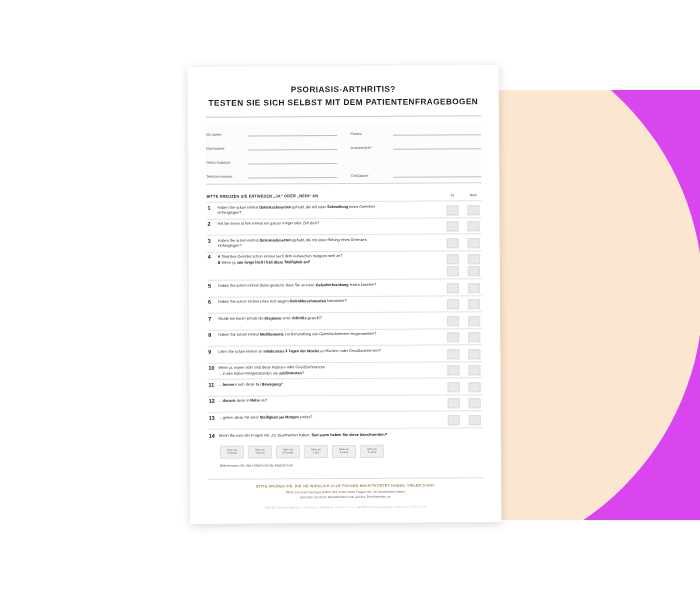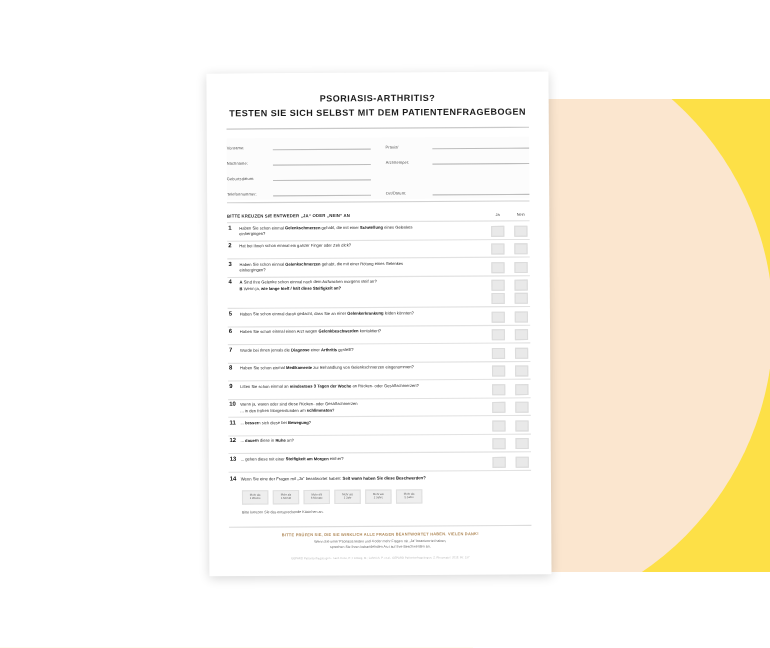--- a/index.html
+++ b/index.html
@@ -8,21 +8,21 @@
     width: 700px;
     height: 589px;
     background: #ffffff;
     font-family: "Liberation Sans", sans-serif;
     overflow: hidden;
     position: relative;
   }
   #stage {
     position: absolute;
     inset: 0;
-    background: #fde047;
+    background: #d946ef;
     text-decoration: underline;
   }
   
   .blob {
     position: absolute;
     left: 158px;
     top: 22px;
     width: 545px;
     height: 545px;
     border-radius: 50%;

